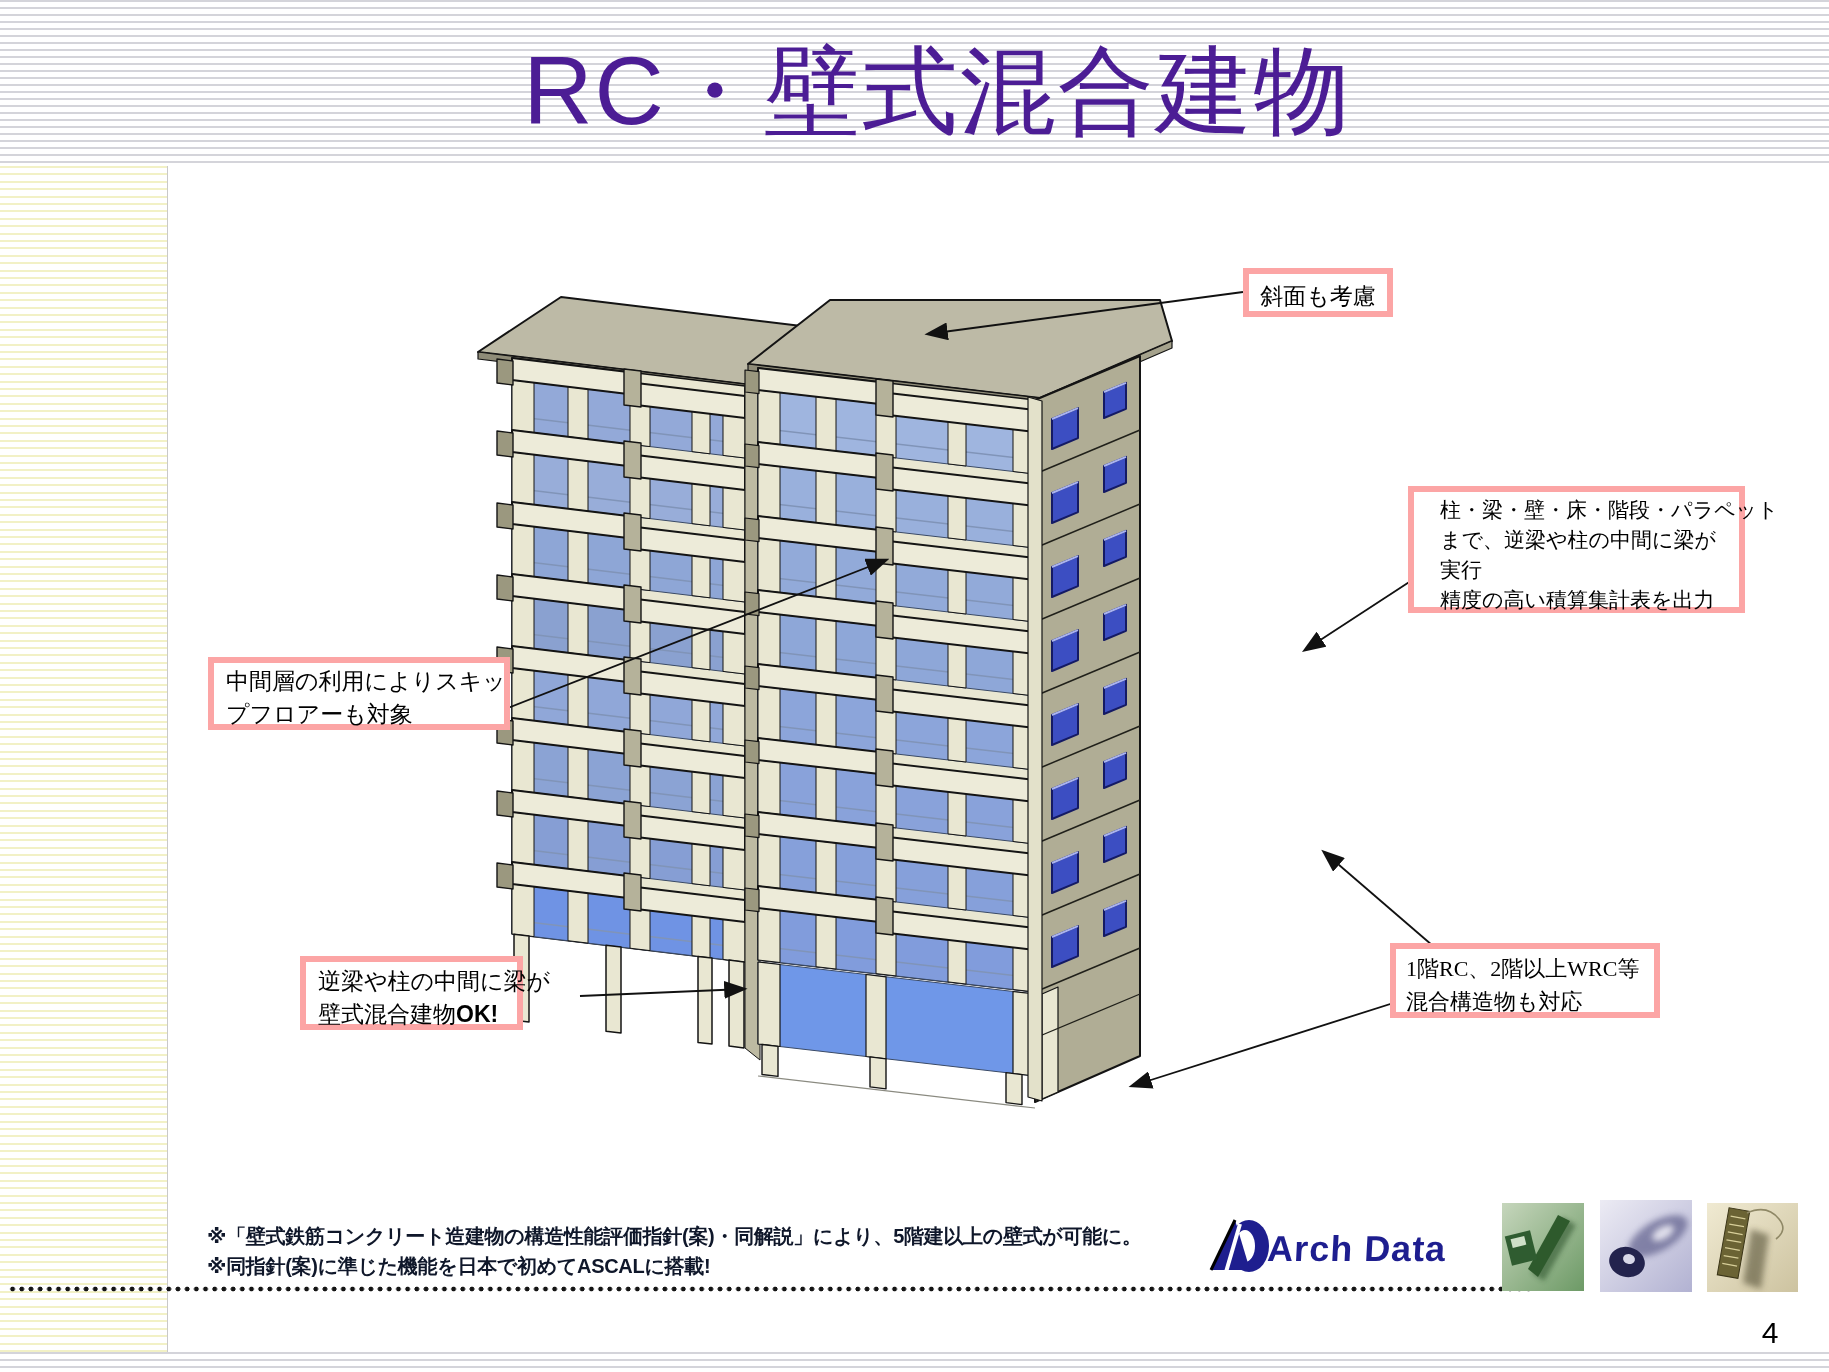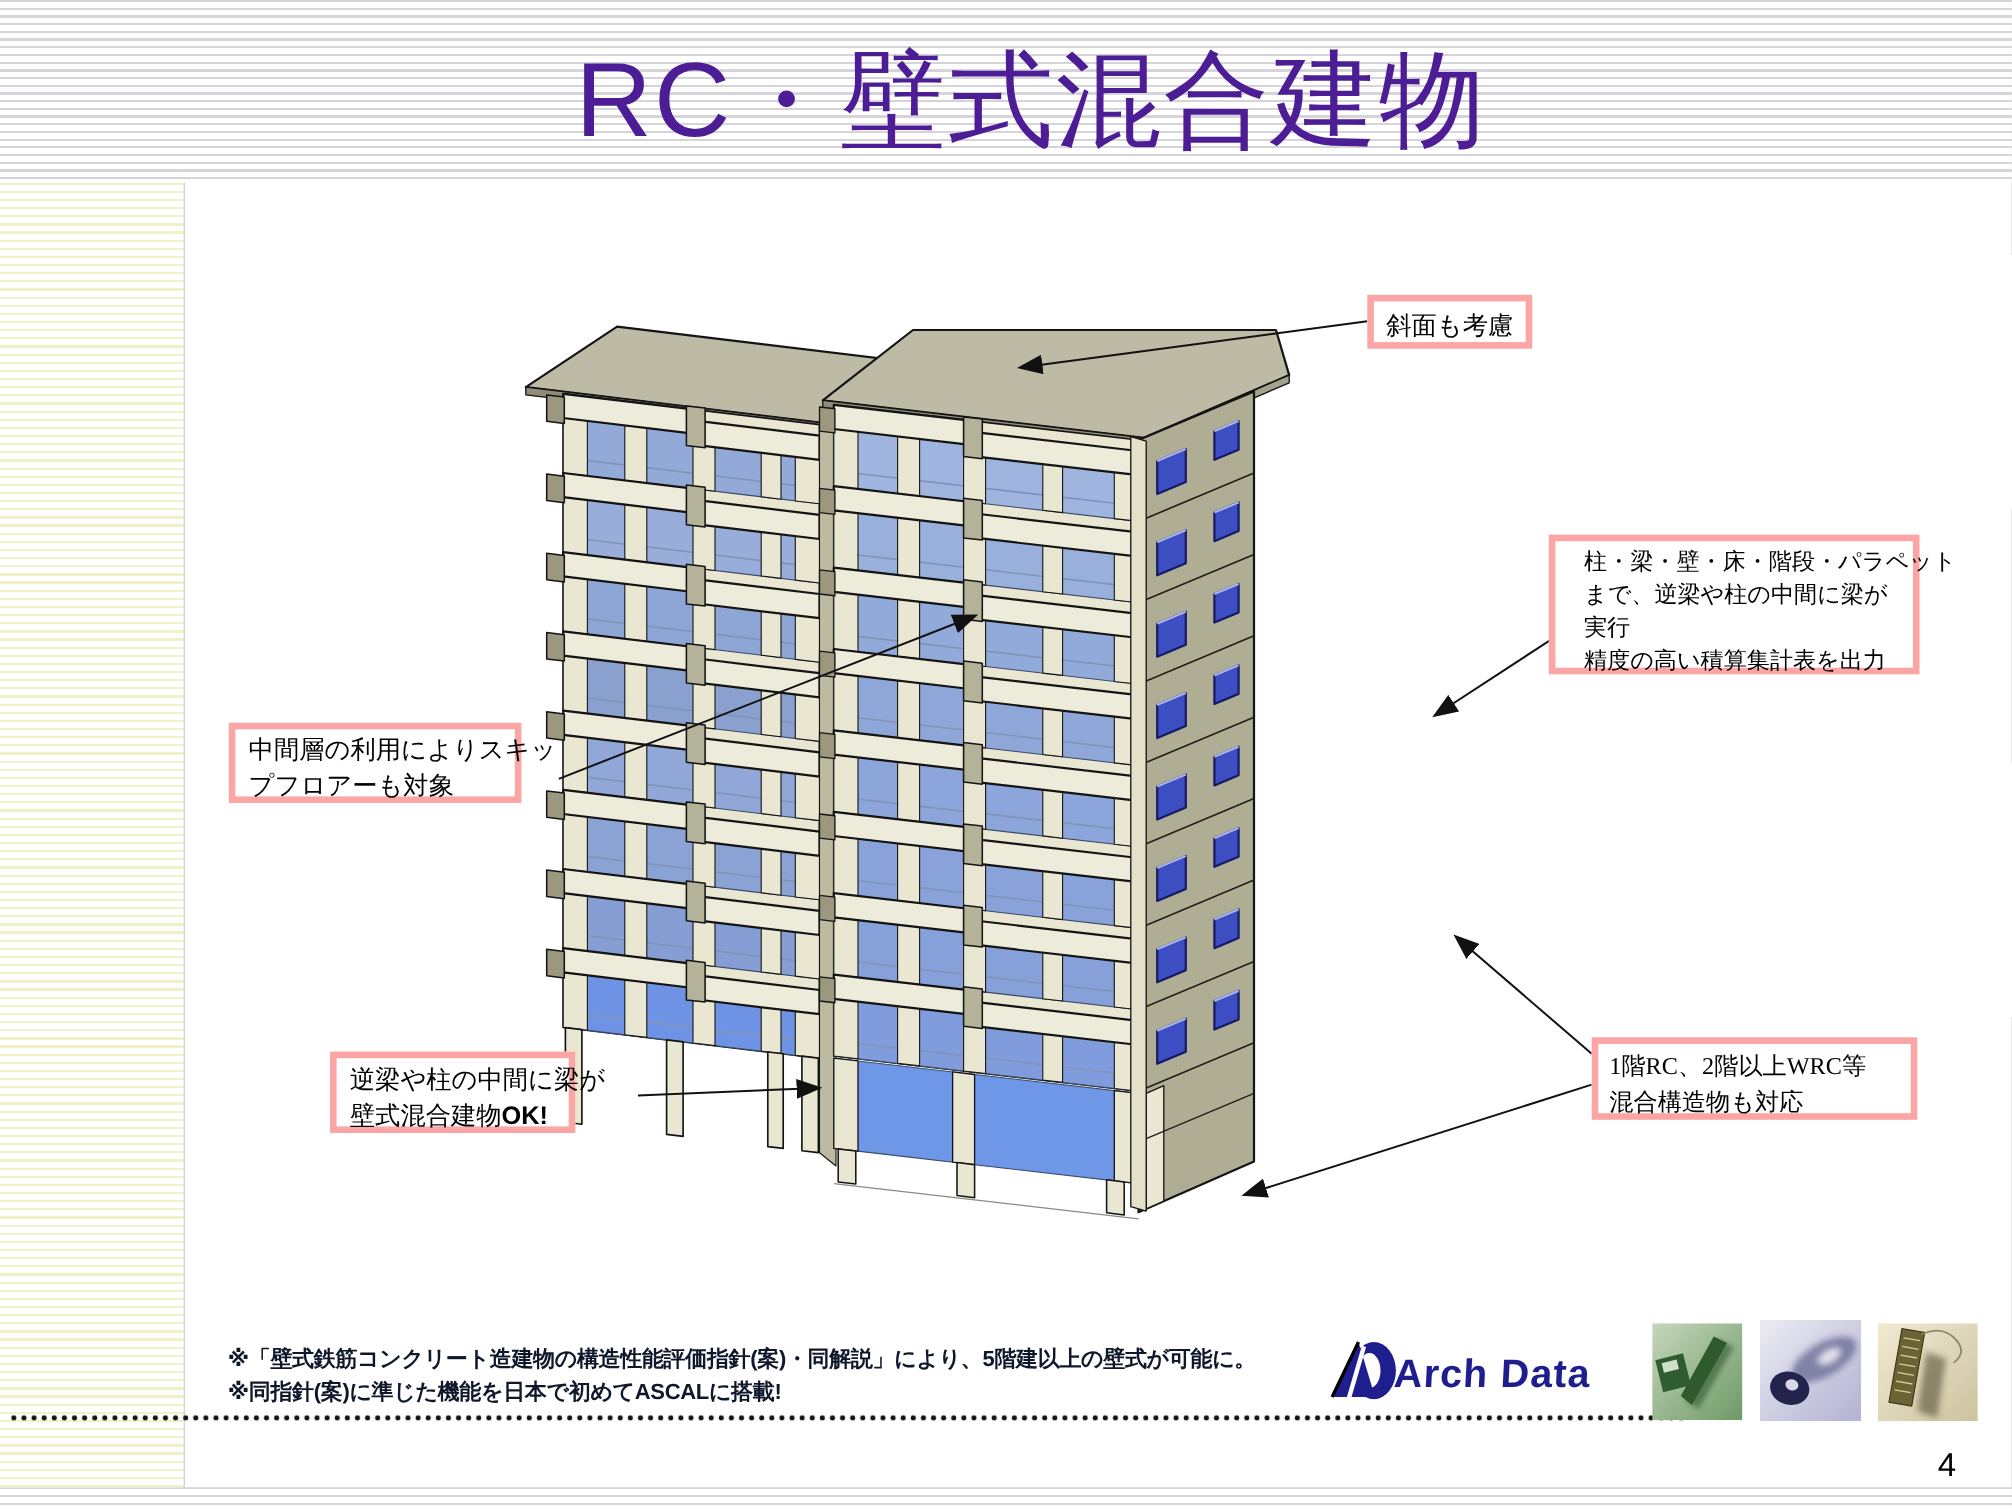--- a/index.html
+++ b/index.html
@@ -15,23 +15,23 @@
     background:repeating-linear-gradient(180deg,#f2f1c6 0px,#f2f1c6 2px,#ffffff 2px,#ffffff 7.4px);
     border-right:1px solid #c9c9c9;}
   .slide-title{position:absolute;left:0;right:0;top:28px;text-align:center;padding-left:46px;
     font-size:96px;font-weight:normal;letter-spacing:2px;color:#4c1d95;
     font-family:"Liberation Sans","DejaVu Sans",sans-serif;}
   .scene{position:absolute;left:0;top:0;width:1829px;height:1372px;z-index:1;}
   .callout{position:absolute;background:#ffffff;border:6px solid #fca5a5;z-index:2;
     font-family:"Liberation Serif","DejaVu Serif",serif;color:#000;}
   .c-slope{left:1243px;top:268px;width:150px;height:49px;font-size:23px;line-height:45px;text-align:center;}
   .c-est{left:1408px;top:486px;width:337px;height:127px;font-size:21px;line-height:30px;padding:3px 26px;}
-  .c-skip{left:208px;top:657px;width:266px;height:73px;font-size:23px;line-height:33px;padding:2px 12px;}
+  .c-skip{left:208px;top:657px;width:302px;height:73px;font-size:23px;line-height:33px;padding:2px 12px;}
   .c-rev{left:300px;top:956px;width:223px;height:74px;font-size:23px;line-height:33px;padding:3px 12px;}
-  .c-mix{left:1447px;top:943px;width:296px;height:75px;font-size:22px;line-height:33px;padding:3px 10px;}
+  .c-mix{left:1390px;top:943px;width:270px;height:75px;font-size:22px;line-height:33px;padding:3px 10px;}
   .c-rev .ok{font-family:Liberation Sans, sans-serif;font-weight:bold;}
   .callout div{white-space:nowrap;}
   .footnote{position:absolute;left:207px;top:1221px;z-index:2;font-size:20px;font-weight:bold;
     line-height:30px;color:#0f172a;letter-spacing:-0.3px;white-space:nowrap;}
   .dotted-line{position:absolute;left:8px;top:1286px;width:1527px;height:6px;z-index:2;
     background-image:radial-gradient(circle,#141414 2.1px,transparent 2.7px);
     background-size:9.2px 6px;background-repeat:repeat-x;background-position:0 center;}
   .logo{position:absolute;left:1205px;top:1216px;width:270px;height:62px;z-index:3;}
   .thumb{position:absolute;z-index:3;}
   .t1{left:1502px;top:1203px;width:82px;height:88px;}

